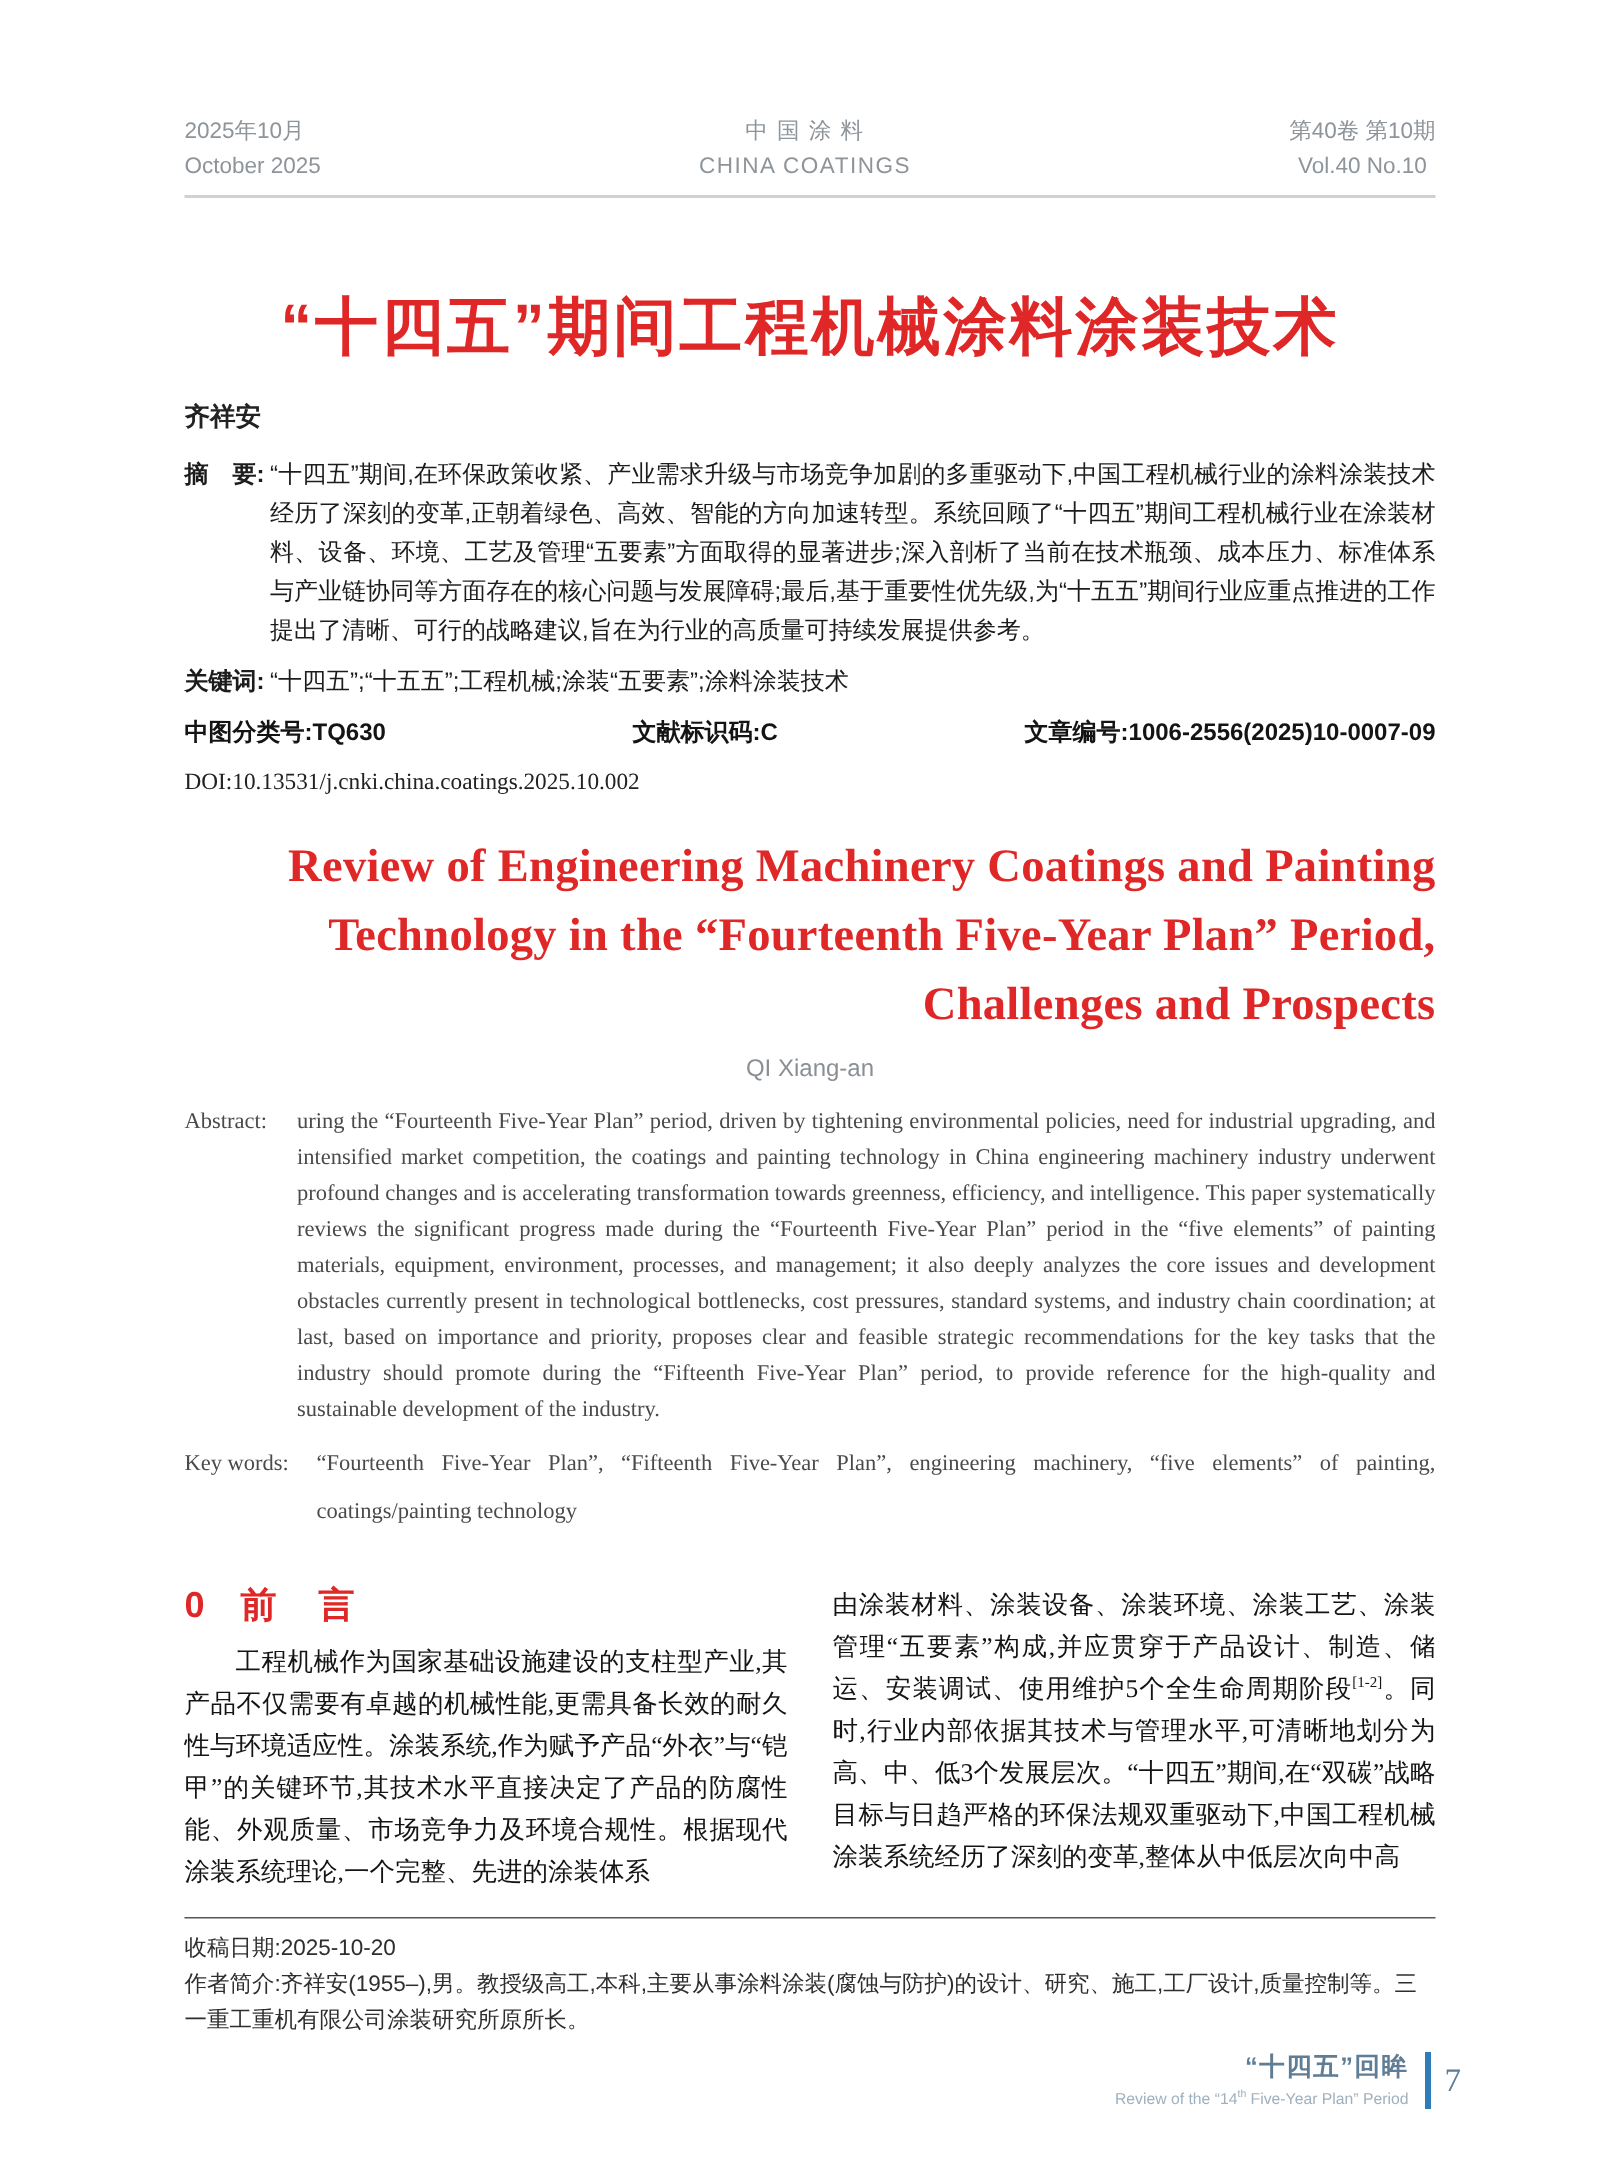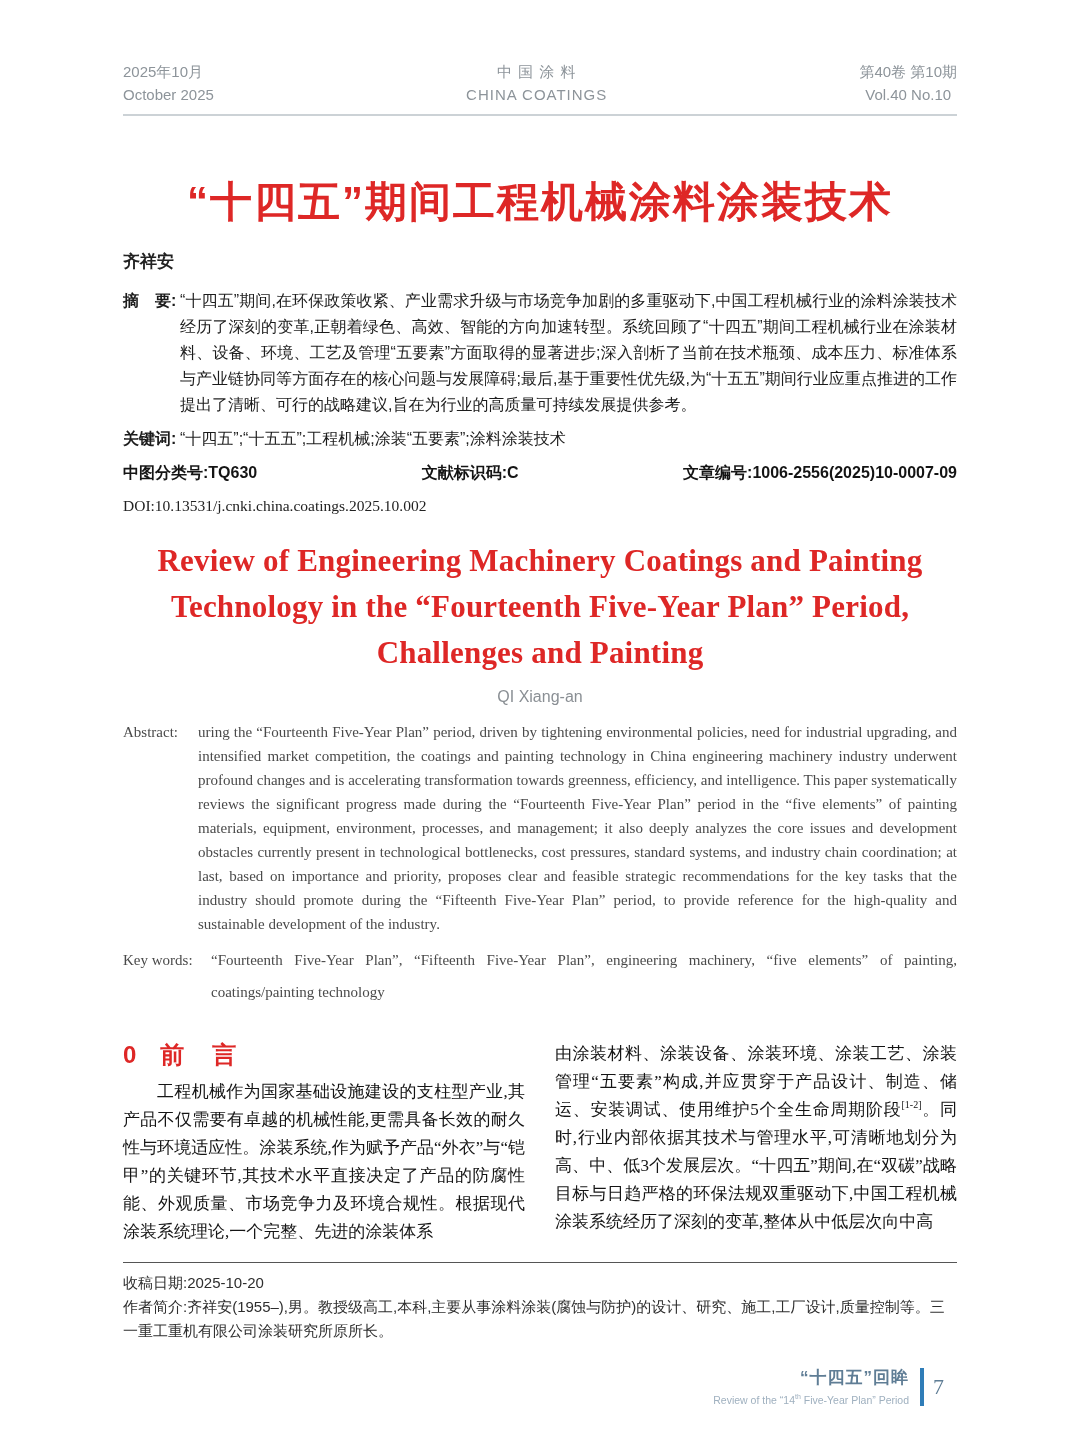--- a/index.html
+++ b/index.html
@@ -7,21 +7,21 @@
     width:1080px;height:1455px;position:relative;overflow:hidden;
     background:#ffffff;color:#1b1b1b;
     font-family:"Liberation Sans",sans-serif;
     -webkit-font-smoothing:antialiased;
   }
   .page{position:absolute;inset:0;padding:0 123px;box-sizing:border-box;}
 
   
   .masthead{
     display:flex;justify-content:space-between;align-items:flex-end;
-    padding-top:60px;padding-bottom:8px;border-bottom:2px solid #ccd2d6;
+    padding-top:76px;padding-bottom:8px;border-bottom:2px solid #ccd2d6;
     color:#8d949a;font-size:15px;line-height:23px;
   }
   .mast-col{white-space:nowrap;}
   .mast-col.center{text-align:center;letter-spacing:1px;}
   .mast-col.right{text-align:center;}
 
   
   .title-cn{
     margin:56px 0 0;text-align:center;color:#de2726;
     font-size:42px;line-height:60px;font-weight:900;letter-spacing:2px;
@@ -38,21 +38,21 @@
   .kw-cn{margin-top:8px;font-size:16px;line-height:26px;color:#1c1c1c;
          padding-left:57px;text-indent:-57px;}
   .kw-cn .hang-label{width:57px;}
 
   .meta-row{margin-top:10px;display:flex;justify-content:space-between;
             font-size:16px;font-weight:bold;color:#141414;line-height:22px;gap:48px;}
   .doi{margin-top:12px;font-family:"Liberation Serif",serif;font-size:15.5px;color:#222;line-height:20px;}
 
   
   .title-en{
-    margin:22px 0 0;text-align:center;color:#de2726;
+    margin:22px 0 0;text-align:right;color:#de2726;
     font-family:"Liberation Serif",serif;font-weight:bold;
     font-size:31px;line-height:46px;letter-spacing:0.2px;
   }
   .author-en{margin-top:10px;text-align:center;color:#8a8f94;font-size:16px;line-height:22px;}
 
   .abs-en{margin-top:12px;font-family:"Liberation Serif",serif;font-size:15px;line-height:24px;
           color:#4a4a4a;text-align:justify;padding-left:75px;text-indent:-75px;}
   .abs-en .hang-label{width:75px;font-weight:normal;}
   .kw-en{margin-top:8px;font-family:"Liberation Serif",serif;font-size:15px;line-height:32px;
          color:#4a4a4a;text-align:justify;padding-left:88px;text-indent:-88px;}
@@ -67,21 +67,21 @@
           color:#141414;text-align:justify;}
   .body-p.indent{text-indent:2em;}
   sup.cite{font-size:10px;line-height:0;}
 
   
   .footnote{margin-top:16px;border-top:1.5px solid #555;padding-top:8px;
             font-size:15px;line-height:24px;color:#2e2e2e;}
   .footnote div{margin:0;}
 
   
-  .page-footer{position:absolute;right:136px;top:1368px;display:flex;align-items:center;}
+  .page-footer{position:absolute;right:106px;top:1368px;display:flex;align-items:center;}
   .footer-text{text-align:right;}
   .footer-cn{font-size:17px;font-weight:bold;color:#5f7d95;letter-spacing:1px;line-height:20px;}
   .footer-en{font-size:10.5px;color:#9fb0bf;line-height:14px;margin-top:2px;}
   .footer-en sup{font-size:7px;}
   .footer-bar{width:4px;height:38px;background:#2f7db8;margin:0 9px 0 11px;}
   .footer-page{font-size:22px;color:#5f7d95;font-family:"Liberation Serif",serif;line-height:38px;}
 </style>
 </head>
 <body>
 
@@ -120,21 +120,21 @@
     <span>中图分类号:TQ630</span>
     <span>文献标识码:C</span>
     <span>文章编号:1006-2556(2025)10-0007-09</span>
   </div>
 
   <div class="doi">DOI:10.13531/j.cnki.china.coatings.2025.10.002</div>
 
   <h2 class="title-en">
     <span>Review of Engineering Machinery Coatings and Painting</span><br>
     <span>Technology in the “Fourteenth Five-Year Plan” Period,</span><br>
-    <span>Challenges and Painting</span>
+    <span>Challenges and Prospects</span>
   </h2>
 
   <div class="author-en">QI Xiang-an</div>
 
   <div class="hang abs-en">
     <span class="hang-label">Abstract:</span><span>uring the “Fourteenth Five-Year Plan” period, driven by tightening environmental policies, need for industrial upgrading, and intensified market competition, the coatings and painting technology in China engineering machinery industry underwent profound changes and is accelerating transformation towards greenness, efficiency, and intelligence. This paper systematically reviews the significant progress made during the “Fourteenth Five-Year Plan” period in the “five elements” of painting materials, equipment, environment, processes, and management; it also deeply analyzes the core issues and development obstacles currently present in technological bottlenecks, cost pressures, standard systems, and industry chain coordination; at last, based on importance and priority, proposes clear and feasible strategic recommendations for the key tasks that the industry should promote during the “Fifteenth Five-Year Plan” period, to provide reference for the high-quality and sustainable development of the industry.</span>
   </div>
 
   <div class="hang kw-en">
     <span class="hang-label">Key words:</span><span>“Fourteenth Five-Year Plan”, “Fifteenth Five-Year Plan”, engineering machinery, “five elements” of painting, coatings/painting technology</span>

